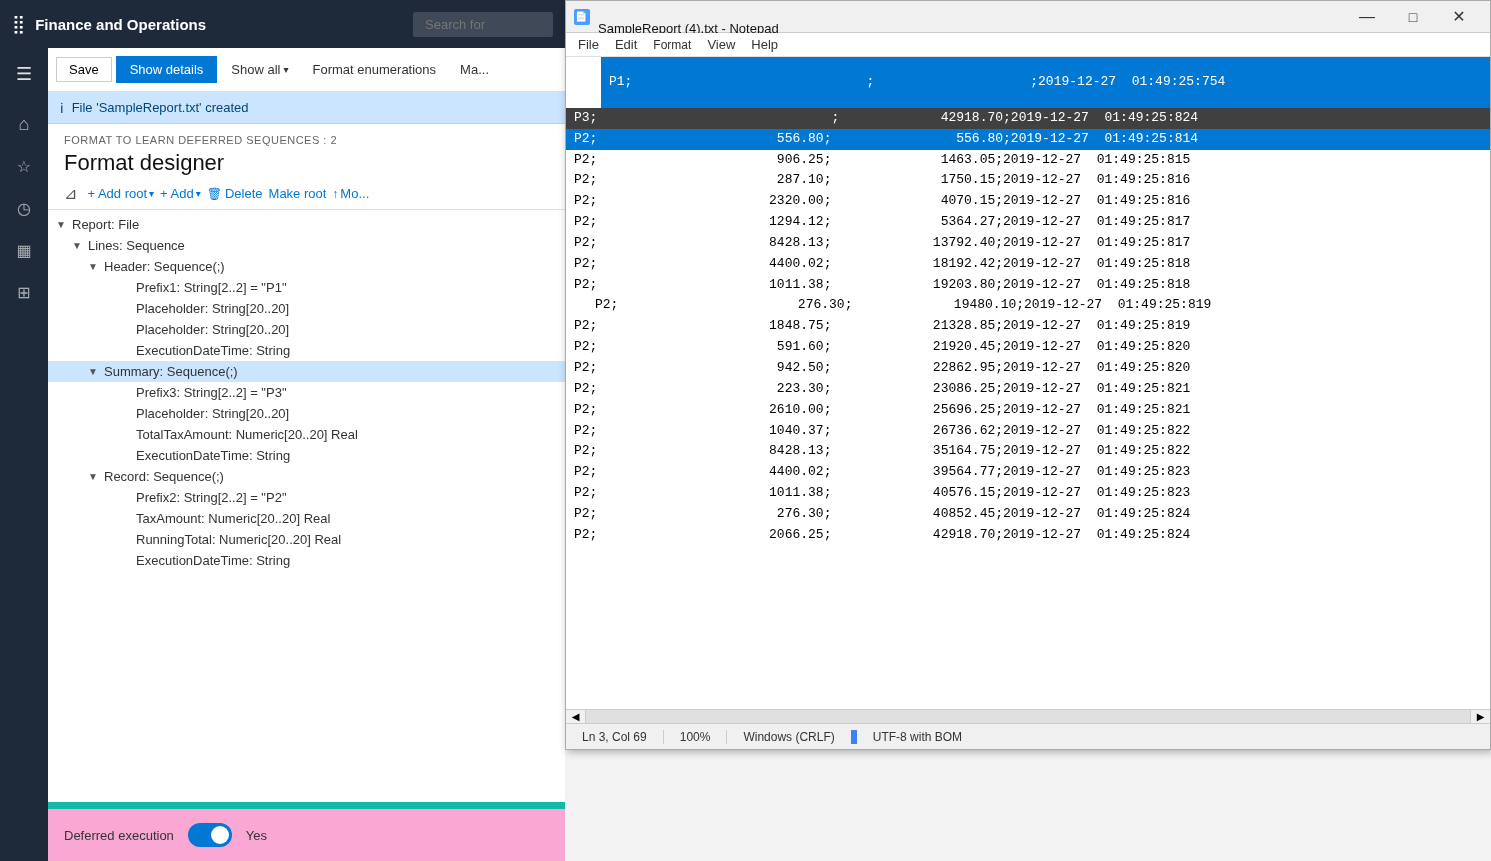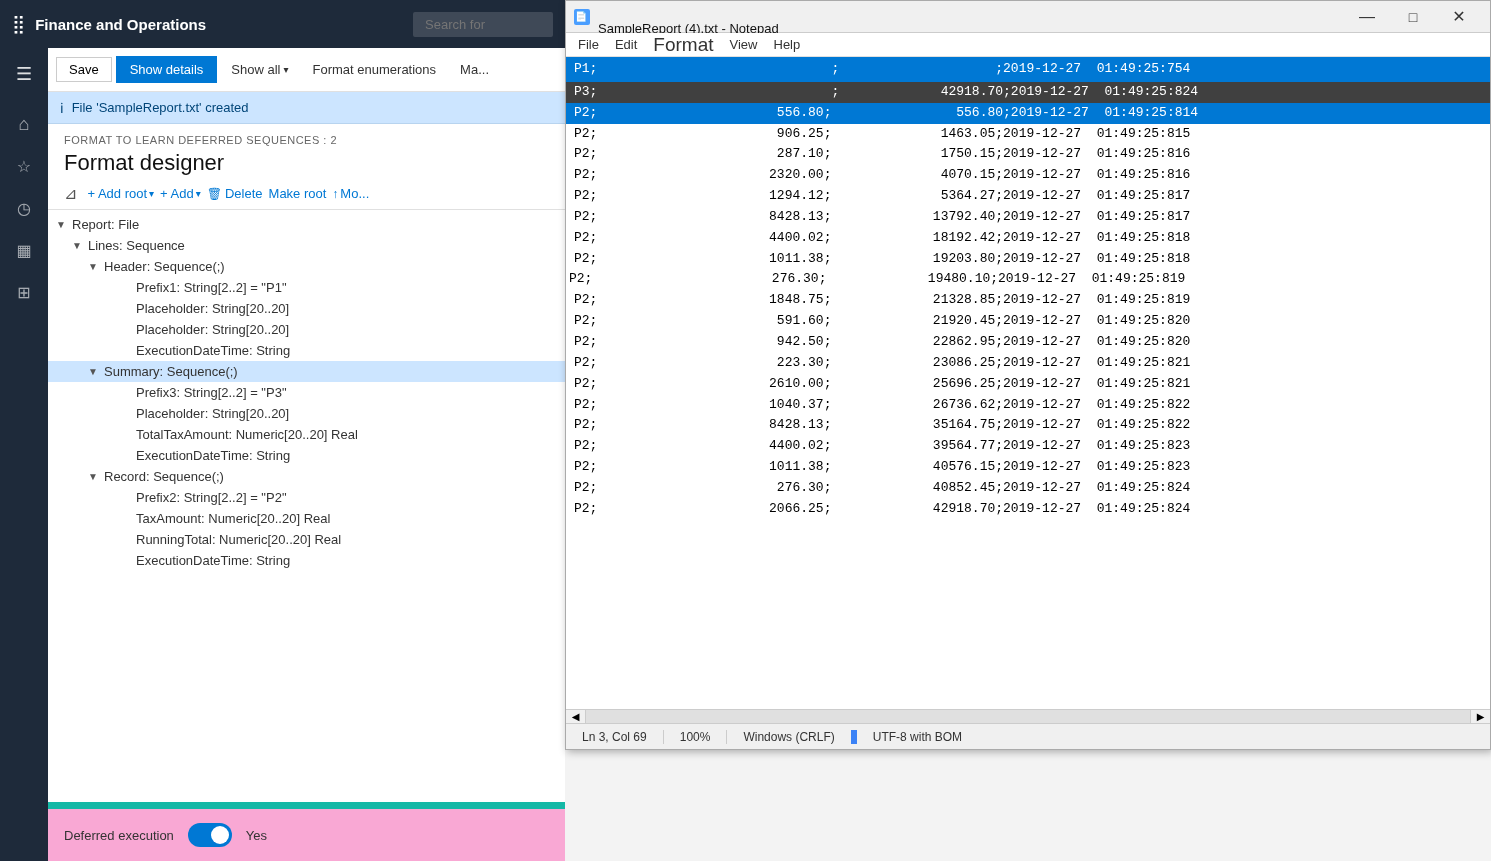--- a/index.html
+++ b/index.html
@@ -216,41 +216,41 @@
     <div style="display:flex;">
       <button style="width:46px;height:32px;display:flex;align-items:center;justify-content:center;cursor:pointer;font-size:16px;color:#333;background:none;border:none;">—</button>
       <button style="width:46px;height:32px;display:flex;align-items:center;justify-content:center;cursor:pointer;font-size:14px;color:#333;background:none;border:none;">□</button>
       <button style="width:46px;height:32px;display:flex;align-items:center;justify-content:center;cursor:pointer;font-size:16px;color:#333;background:none;border:none;">✕</button>
     </div>
   </div>
 
   <div style="height:24px;display:flex;align-items:center;padding:0 4px;border-bottom:1px solid #e0e0e0;background:#fff;">
     <button style="padding:2px 8px;font-size:13px;cursor:pointer;color:#333;background:none;border:none;">File</button>
     <button style="padding:2px 8px;font-size:13px;cursor:pointer;color:#333;background:none;border:none;">Edit</button>
-    <button style="padding:2px 8px;font-size:19px;cursor:pointer;color:#333;background:none;border:none;">Format</button>
+    <button style="padding:2px 8px;font-size:12px;cursor:pointer;color:#333;background:none;border:none;">Format</button>
     <button style="padding:2px 8px;font-size:13px;cursor:pointer;color:#333;background:none;border:none;">View</button>
     <button style="padding:2px 8px;font-size:13px;cursor:pointer;color:#333;background:none;border:none;">Help</button>
   </div>
 
   <div style="flex:1;overflow-y:auto;overflow-x:auto;background:#fff;font-family:'Courier New',monospace;font-size:13px;line-height:1.45;position:relative;">
 
-    <div style="padding:3px 8px;white-space:pre;background:#0078d4;color:#fff;">P1;                              ;                    ;2019-12-27  01:49:25:754</div>
+    <div style="padding:16px 8px;white-space:pre;background:#0078d4;color:#fff;margin-left:35px;">P1;                              ;                    ;2019-12-27  01:49:25:754</div>
 
     <div style="padding:1px 8px;white-space:pre;background:#404040;color:#fff;">P3;                              ;             42918.70;2019-12-27  01:49:25:824</div>
 
     <div style="padding:1px 8px;white-space:pre;background:#0078d4;color:#fff;">P2;                       556.80;                556.80;2019-12-27  01:49:25:814</div>
 
     <div style="padding:1px 8px;white-space:pre;">P2;                       906.25;              1463.05;2019-12-27  01:49:25:815</div>
     <div style="padding:1px 8px;white-space:pre;">P2;                       287.10;              1750.15;2019-12-27  01:49:25:816</div>
     <div style="padding:1px 8px;white-space:pre;">P2;                      2320.00;              4070.15;2019-12-27  01:49:25:816</div>
     <div style="padding:1px 8px;white-space:pre;">P2;                      1294.12;              5364.27;2019-12-27  01:49:25:817</div>
     <div style="padding:1px 8px;white-space:pre;">P2;                      8428.13;             13792.40;2019-12-27  01:49:25:817</div>
     <div style="padding:1px 8px;white-space:pre;">P2;                      4400.02;             18192.42;2019-12-27  01:49:25:818</div>
     <div style="padding:1px 8px;white-space:pre;">P2;                      1011.38;             19203.80;2019-12-27  01:49:25:818</div>
-    <div style="padding:1px 3px;white-space:pre;">P2;                       276.30;             19480.10;2019-12-27  01:49:25:819</div>
+    <div style="padding:1px 3px;white-space:pre;margin-left:26px;">P2;                       276.30;             19480.10;2019-12-27  01:49:25:819</div>
     <div style="padding:1px 8px;white-space:pre;">P2;                      1848.75;             21328.85;2019-12-27  01:49:25:819</div>
     <div style="padding:1px 8px;white-space:pre;">P2;                       591.60;             21920.45;2019-12-27  01:49:25:820</div>
     <div style="padding:1px 8px;white-space:pre;">P2;                       942.50;             22862.95;2019-12-27  01:49:25:820</div>
     <div style="padding:1px 8px;white-space:pre;">P2;                       223.30;             23086.25;2019-12-27  01:49:25:821</div>
     <div style="padding:1px 8px;white-space:pre;">P2;                      2610.00;             25696.25;2019-12-27  01:49:25:821</div>
     <div style="padding:1px 8px;white-space:pre;">P2;                      1040.37;             26736.62;2019-12-27  01:49:25:822</div>
     <div style="padding:1px 8px;white-space:pre;">P2;                      8428.13;             35164.75;2019-12-27  01:49:25:822</div>
     <div style="padding:1px 8px;white-space:pre;">P2;                      4400.02;             39564.77;2019-12-27  01:49:25:823</div>
     <div style="padding:1px 8px;white-space:pre;">P2;                      1011.38;             40576.15;2019-12-27  01:49:25:823</div>
     <div style="padding:1px 8px;white-space:pre;">P2;                       276.30;             40852.45;2019-12-27  01:49:25:824</div>

